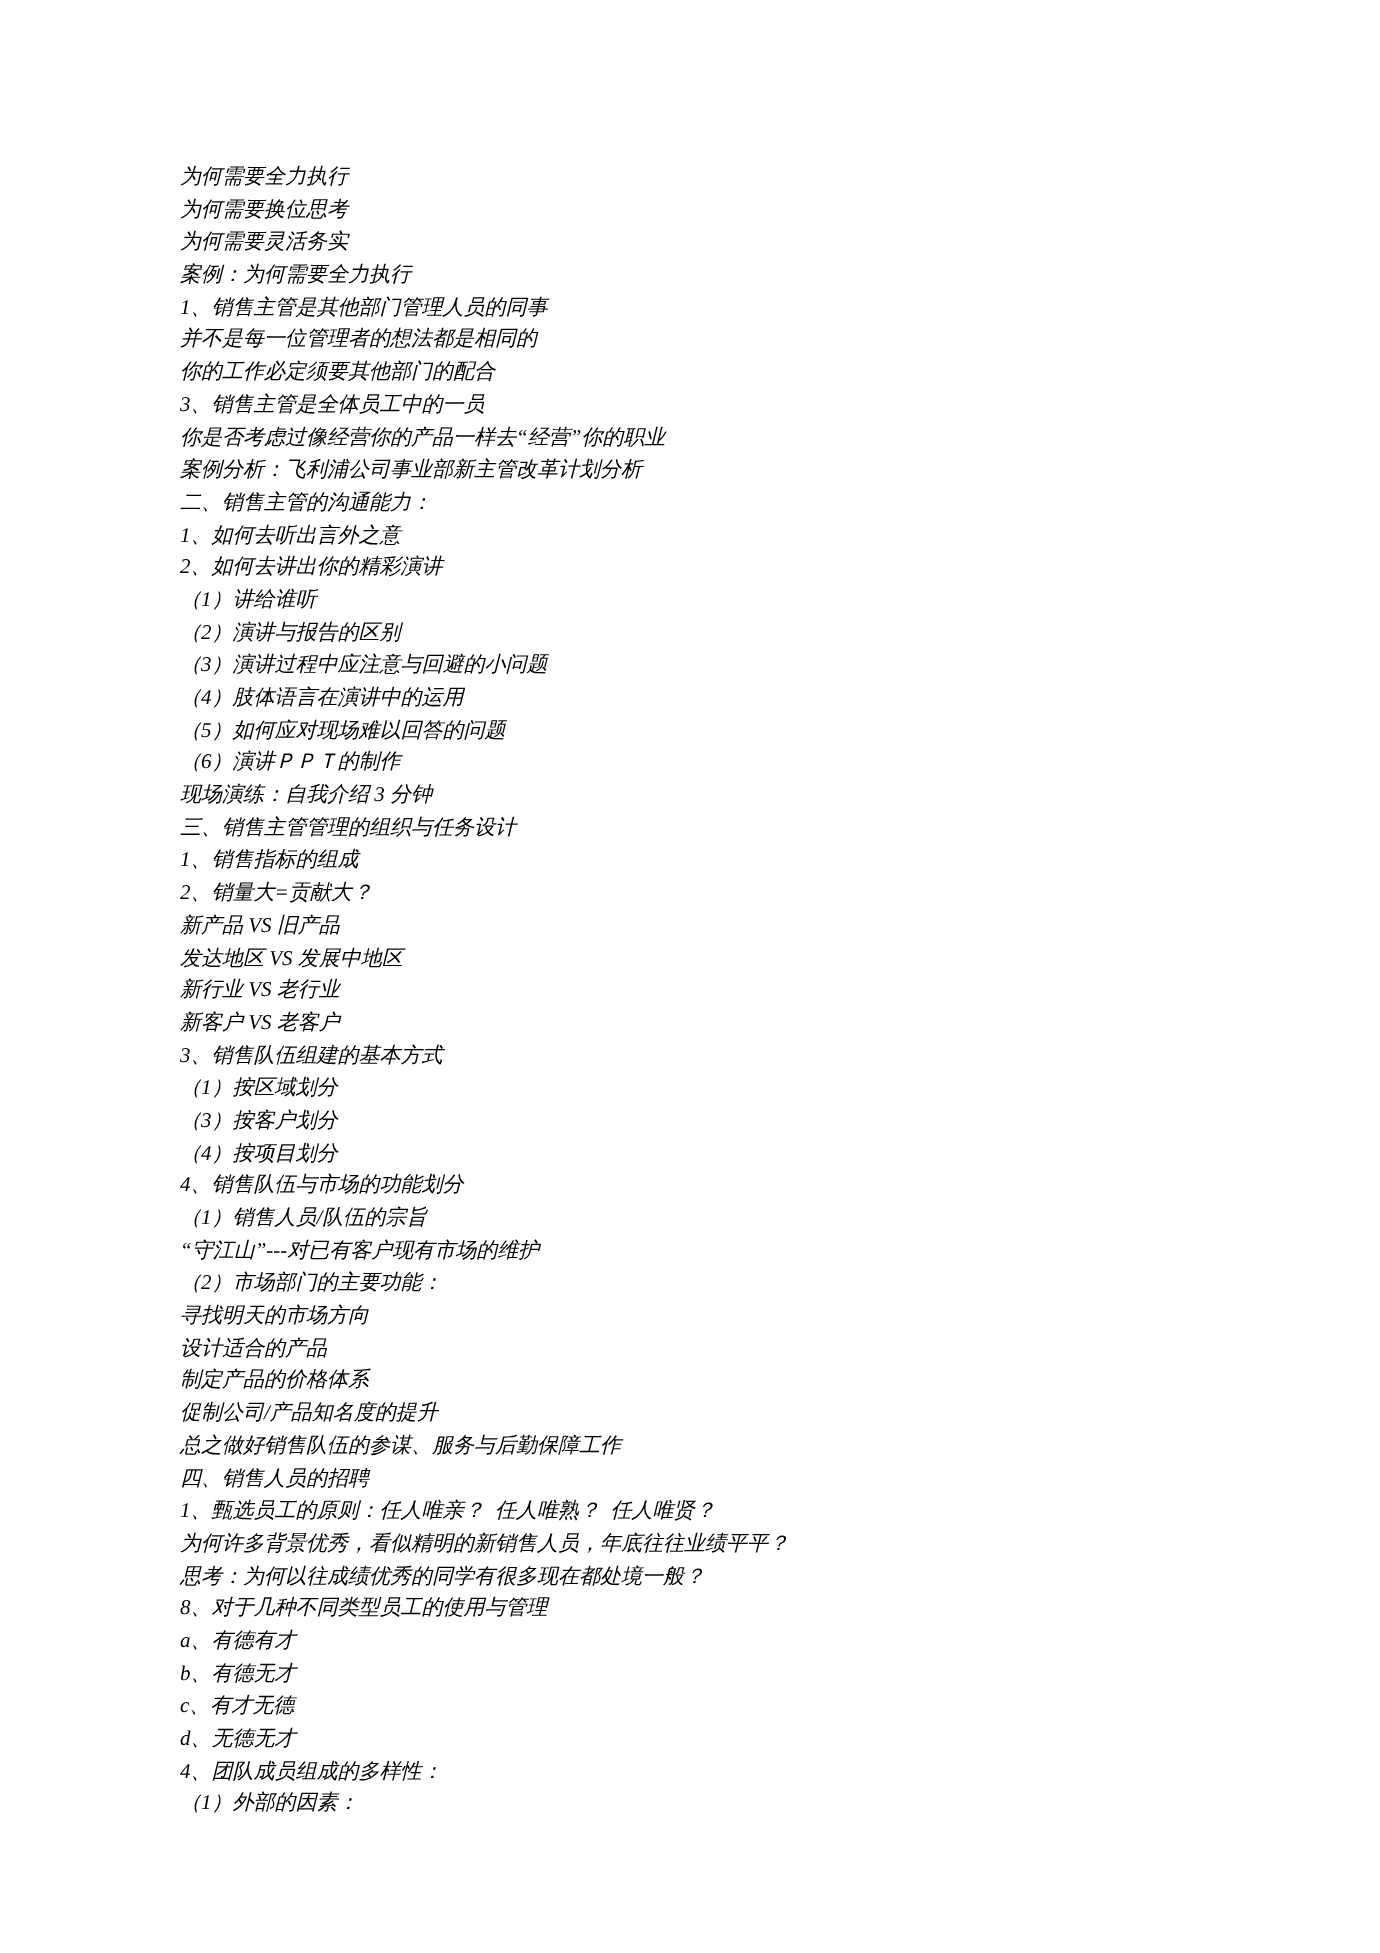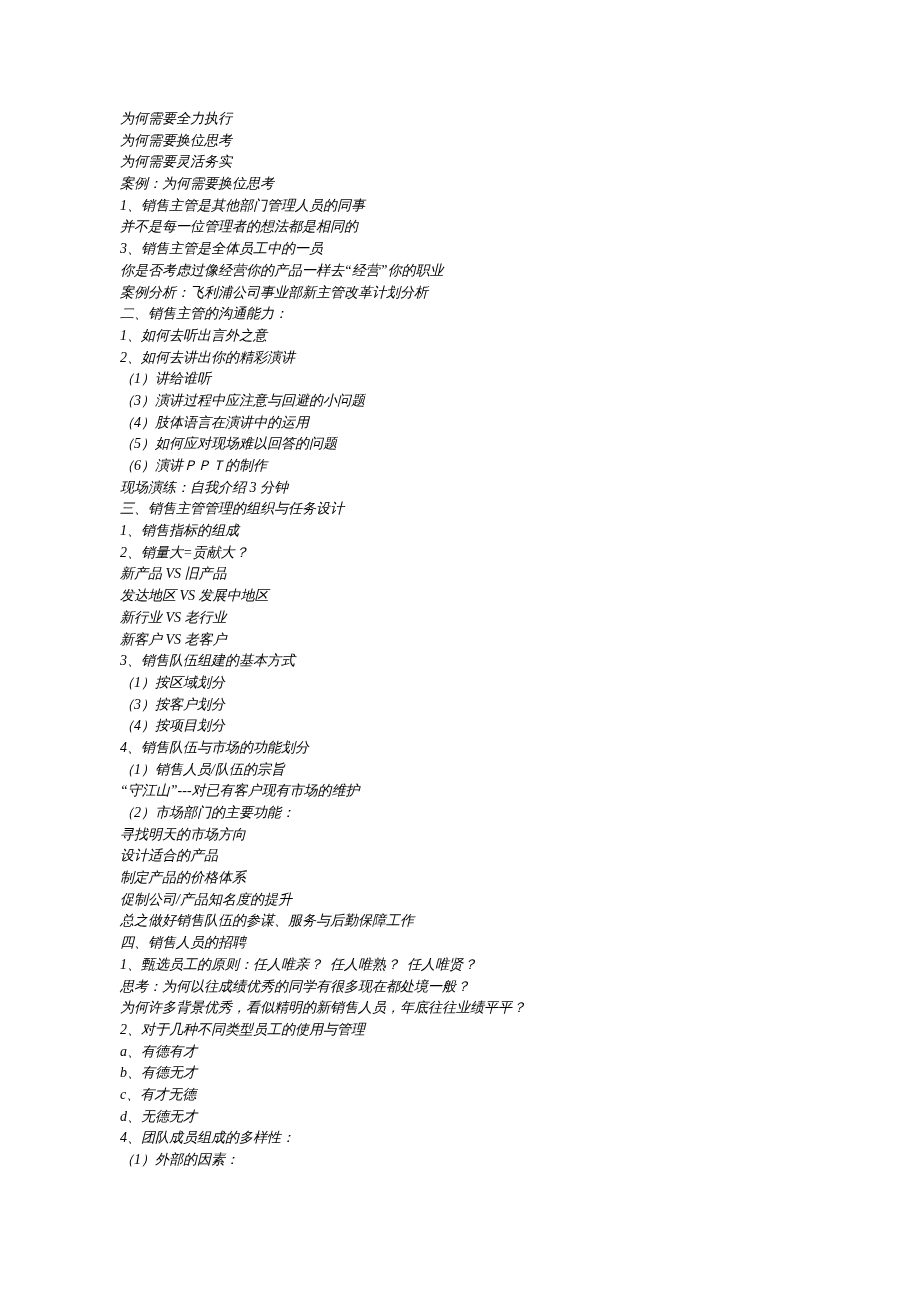--- a/index.html
+++ b/index.html
@@ -22,30 +22,32 @@
     font-style: italic;
   }
 </style>
 </head>
 <body>
 
 <div class="page" id="page">
     <div class="line">为何需要全力执行</div>
     <div class="line">为何需要换位思考</div>
     <div class="line">为何需要灵活务实</div>
-    <div class="line">案例：为何需要换位思考</div>
+    <div class="line">案例：为何需要全力执行</div>
     <div class="line">1、销售主管是其他部门管理人员的同事</div>
     <div class="line">并不是每一位管理者的想法都是相同的</div>
+    <div class="line">你的工作必定须要其他部门的配合</div>
     <div class="line">3、销售主管是全体员工中的一员</div>
     <div class="line">你是否考虑过像经营你的产品一样去“经营”你的职业</div>
     <div class="line">案例分析：飞利浦公司事业部新主管改革计划分析</div>
     <div class="line">二、销售主管的沟通能力：</div>
     <div class="line">1、如何去听出言外之意</div>
     <div class="line">2、如何去讲出你的精彩演讲</div>
     <div class="line">（1）讲给谁听</div>
+    <div class="line">（2）演讲与报告的区别</div>
     <div class="line">（3）演讲过程中应注意与回避的小问题</div>
     <div class="line">（4）肢体语言在演讲中的运用</div>
     <div class="line">（5）如何应对现场难以回答的问题</div>
     <div class="line">（6）演讲ＰＰＴ的制作</div>
     <div class="line">现场演练：自我介绍 3 分钟</div>
     <div class="line">三、销售主管管理的组织与任务设计</div>
     <div class="line">1、销售指标的组成</div>
     <div class="line">2、销量大=贡献大？</div>
     <div class="line">新产品 VS 旧产品</div>
     <div class="line">发达地区 VS 发展中地区</div>
@@ -59,22 +61,22 @@
     <div class="line">（1）销售人员/队伍的宗旨</div>
     <div class="line">“守江山”---对已有客户现有市场的维护</div>
     <div class="line">（2）市场部门的主要功能：</div>
     <div class="line">寻找明天的市场方向</div>
     <div class="line">设计适合的产品</div>
     <div class="line">制定产品的价格体系</div>
     <div class="line">促制公司/产品知名度的提升</div>
     <div class="line">总之做好销售队伍的参谋、服务与后勤保障工作</div>
     <div class="line">四、销售人员的招聘</div>
     <div class="line">1、甄选员工的原则：任人唯亲？  任人唯熟？  任人唯贤？</div>
+    <div class="line">为何许多背景优秀，看似精明的新销售人员，年底往往业绩平平？</div>
     <div class="line">思考：为何以往成绩优秀的同学有很多现在都处境一般？</div>
-    <div class="line">为何许多背景优秀，看似精明的新销售人员，年底往往业绩平平？</div>
-    <div class="line">2、对于几种不同类型员工的使用与管理</div>
+    <div class="line">8、对于几种不同类型员工的使用与管理</div>
     <div class="line">a、有德有才</div>
     <div class="line">b、有德无才</div>
     <div class="line">c、有才无德</div>
     <div class="line">d、无德无才</div>
     <div class="line">4、团队成员组成的多样性：</div>
     <div class="line">（1）外部的因素：</div>
   </div>
 
 </body></html>

